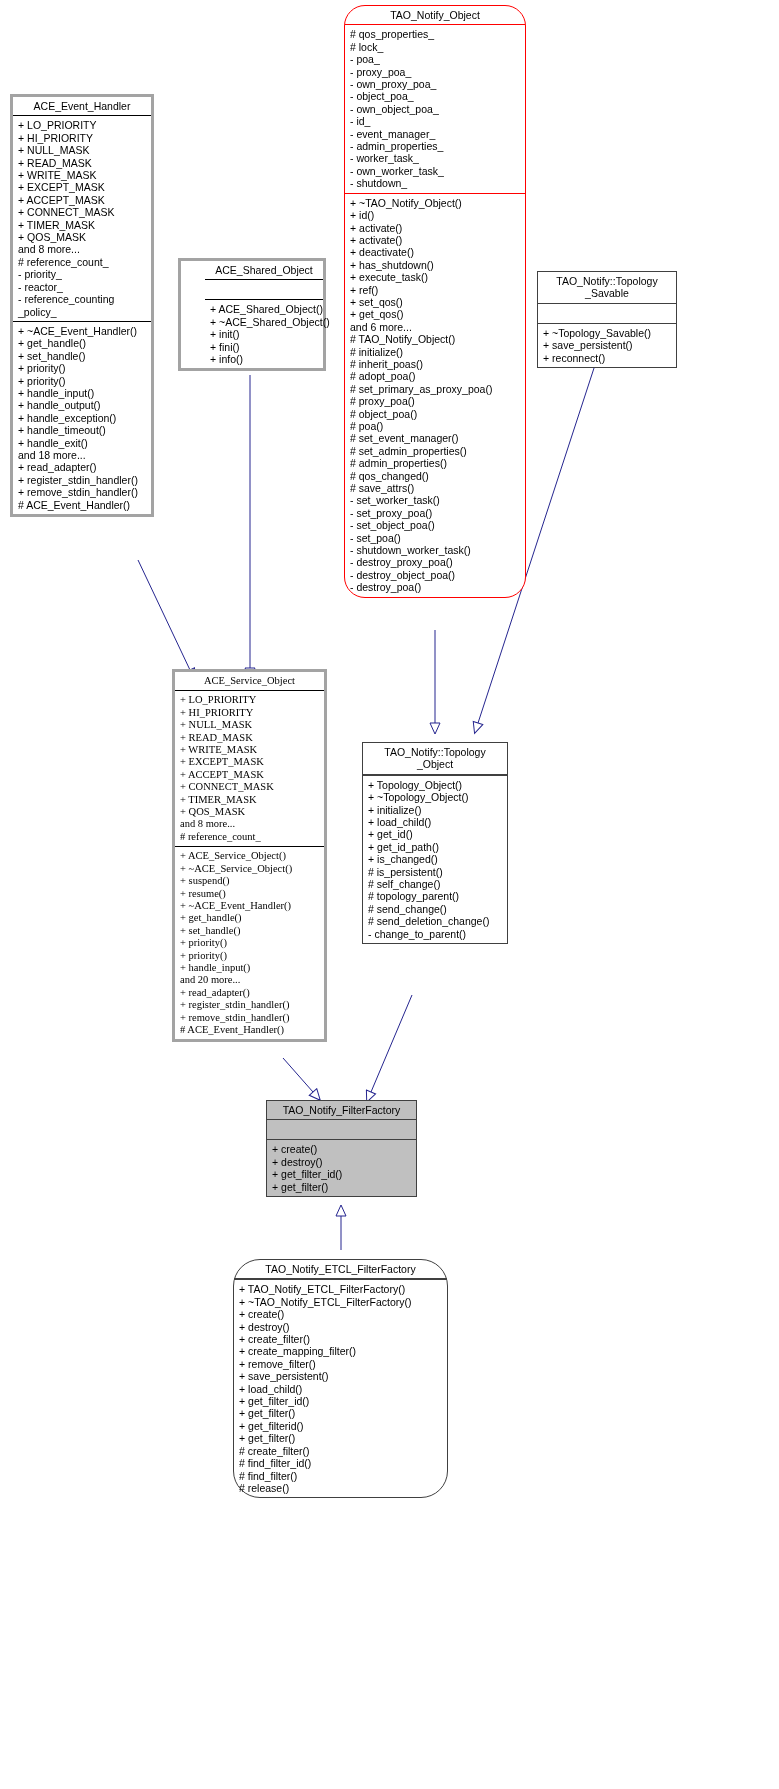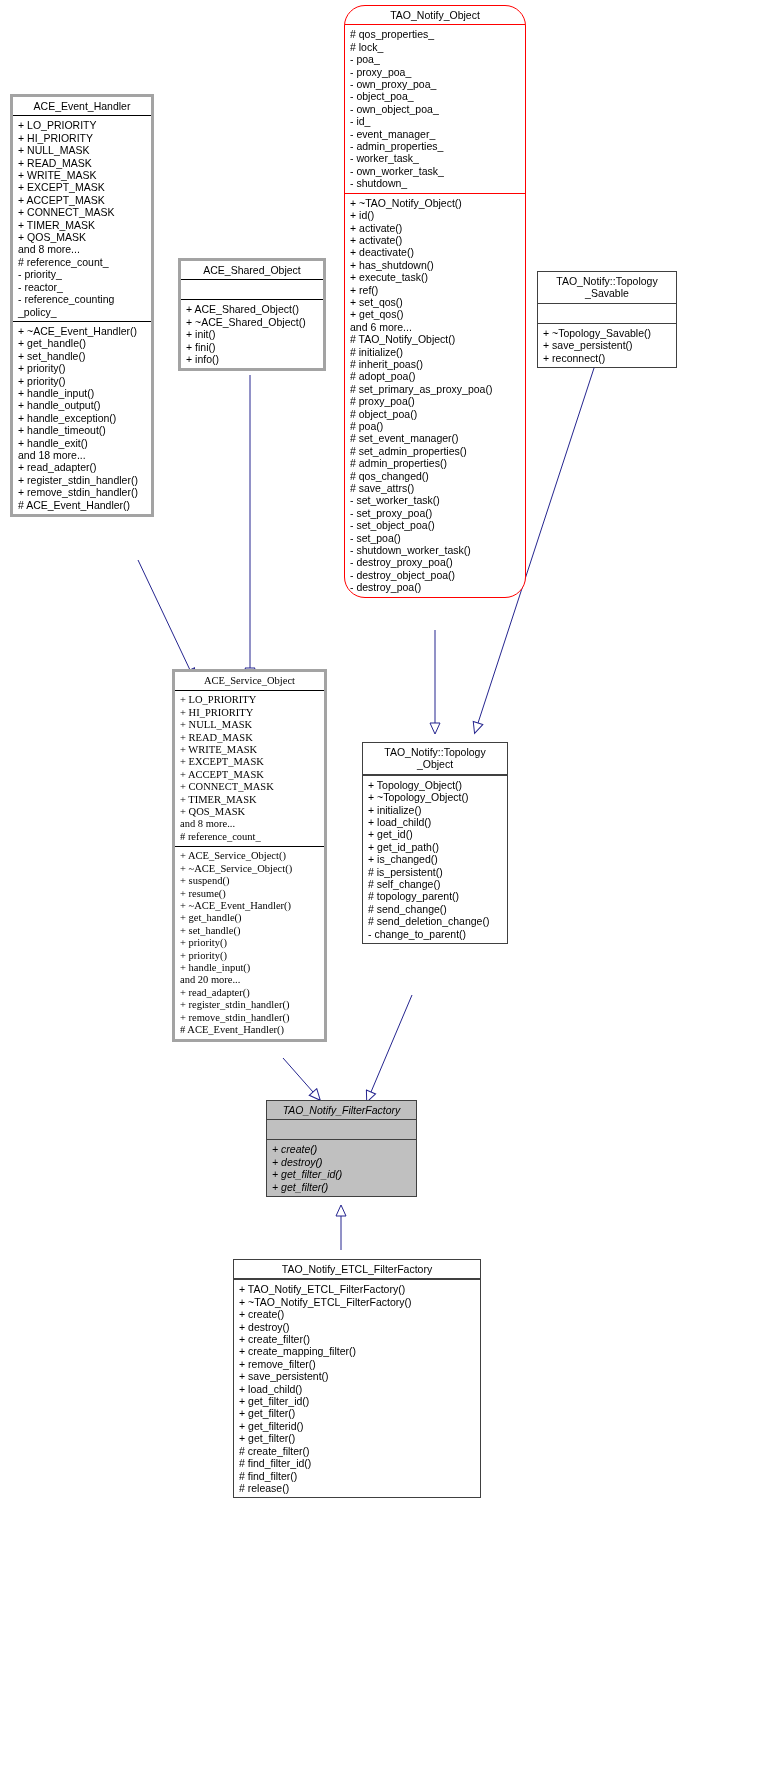--- a/index.html
+++ b/index.html
@@ -192,21 +192,21 @@
         <div class="row">+ handle_timeout()</div>
         <div class="row">+ handle_exit()</div>
         <div class="row">and 18 more...</div>
         <div class="row">+ read_adapter()</div>
         <div class="row">+ register_stdin_handler()</div>
         <div class="row">+ remove_stdin_handler()</div>
         <div class="row"># ACE_Event_Handler()</div>
       </div>
   </div>
 
-  <div class="uml-box" style="left:178px; top:258px; width:148px;">
+  <div class="uml-box" style="left:178px; top:258px; width:148px;padding-left:24px;">
     <div class="box-title">ACE_Shared_Object</div>
     <div class="sep"></div>
     <div class="box-section empty"></div>
     <div class="sep"></div>
     <div class="box-section">
         <div class="row">+ ACE_Shared_Object()</div>
         <div class="row">+ ~ACE_Shared_Object()</div>
         <div class="row">+ init()</div>
         <div class="row">+ fini()</div>
         <div class="row">+ info()</div>
@@ -278,34 +278,34 @@
         <div class="row">+ is_changed()</div>
         <div class="row"># is_persistent()</div>
         <div class="row"># self_change()</div>
         <div class="row"># topology_parent()</div>
         <div class="row"># send_change()</div>
         <div class="row"># send_deletion_change()</div>
         <div class="row">- change_to_parent()</div>
       </div>
   </div>
 
-  <div class="uml-box grey" style="left:266px; top:1100px; width:151px;font-style:italic;">
+  <div class="uml-box grey" style="left:266px; top:1100px; width:151px;">
     <div class="box-title">TAO_Notify_FilterFactory</div>
     <div class="sep"></div>
     <div class="box-section empty"></div>
     <div class="sep"></div>
     <div class="box-section">
         <div class="row">+ create()</div>
         <div class="row">+ destroy()</div>
         <div class="row">+ get_filter_id()</div>
         <div class="row">+ get_filter()</div>
       </div>
   </div>
 
-  <div class="uml-box dark" style="left:233px; top:1250px; width:248px;">
+  <div class="uml-box dark" style="left:233px; top:1250px; width:215px;border-radius:27px;">
     <div class="box-title">TAO_Notify_ETCL_FilterFactory</div>
     <div class="sep"></div>
     <div class="sep"></div>
     <div class="box-section">
         <div class="row">+ TAO_Notify_ETCL_FilterFactory()</div>
         <div class="row">+ ~TAO_Notify_ETCL_FilterFactory()</div>
         <div class="row">+ create()</div>
         <div class="row">+ destroy()</div>
         <div class="row">+ create_filter()</div>
         <div class="row">+ create_mapping_filter()</div>

